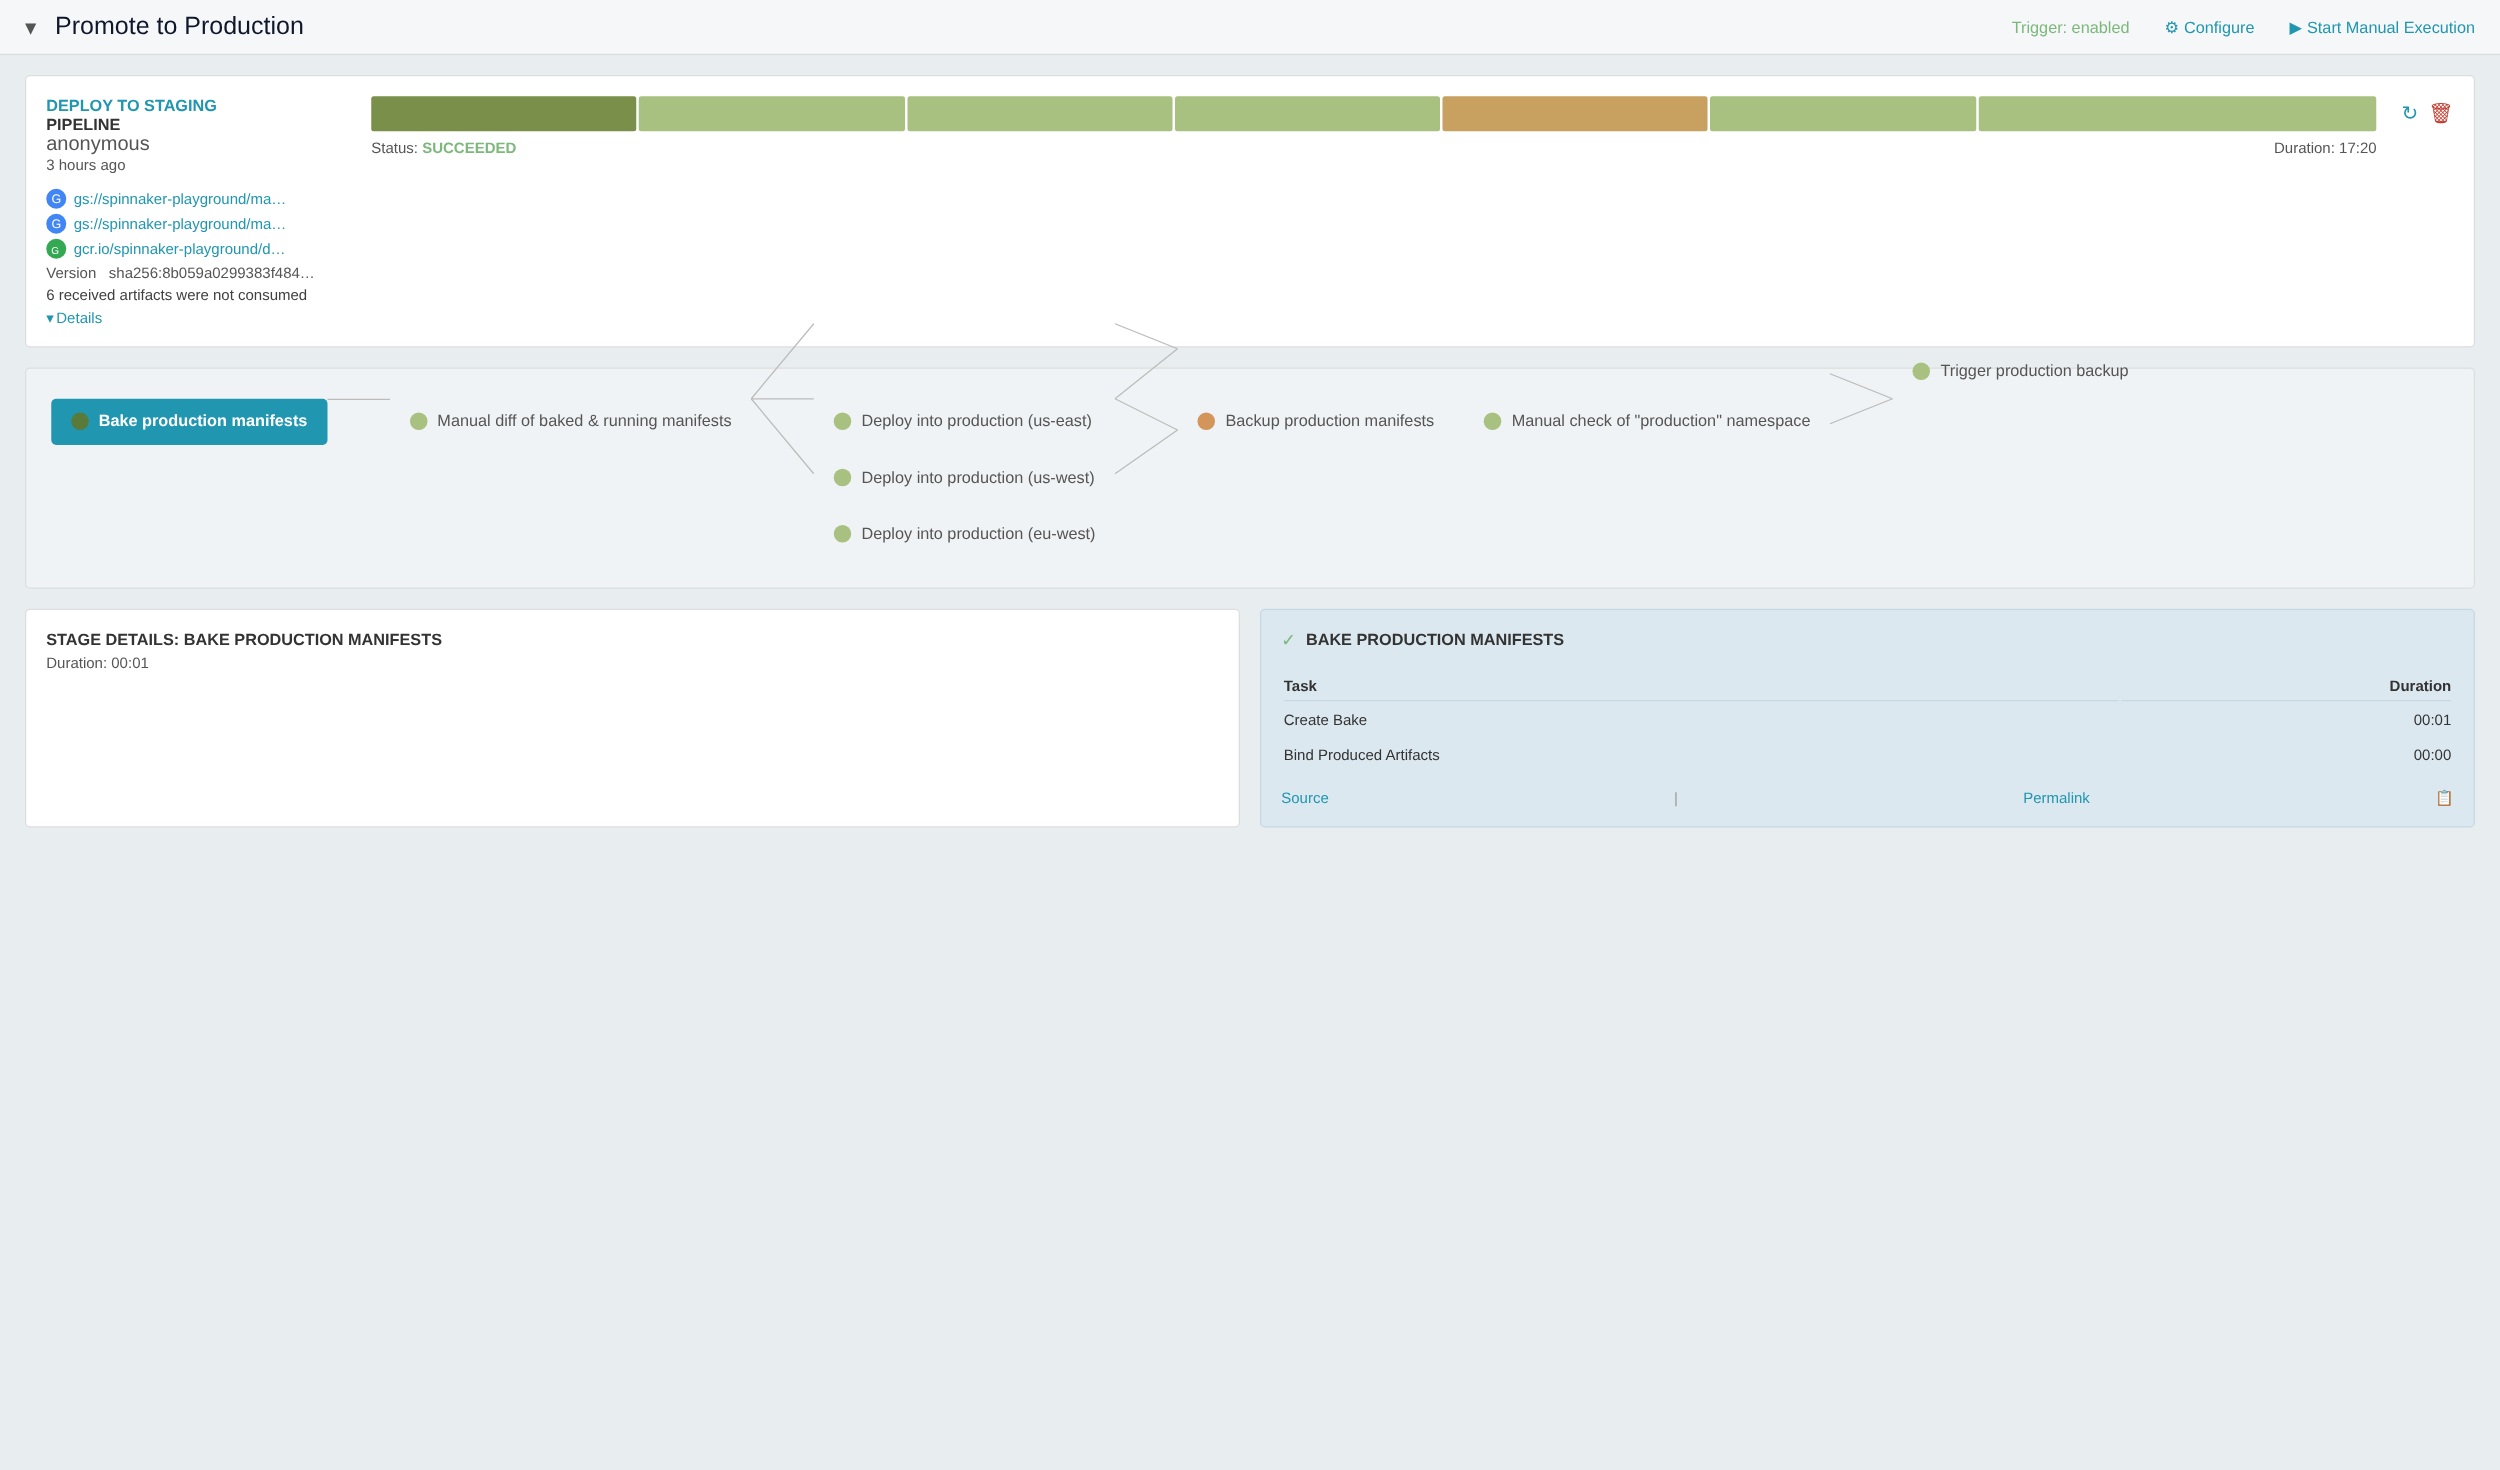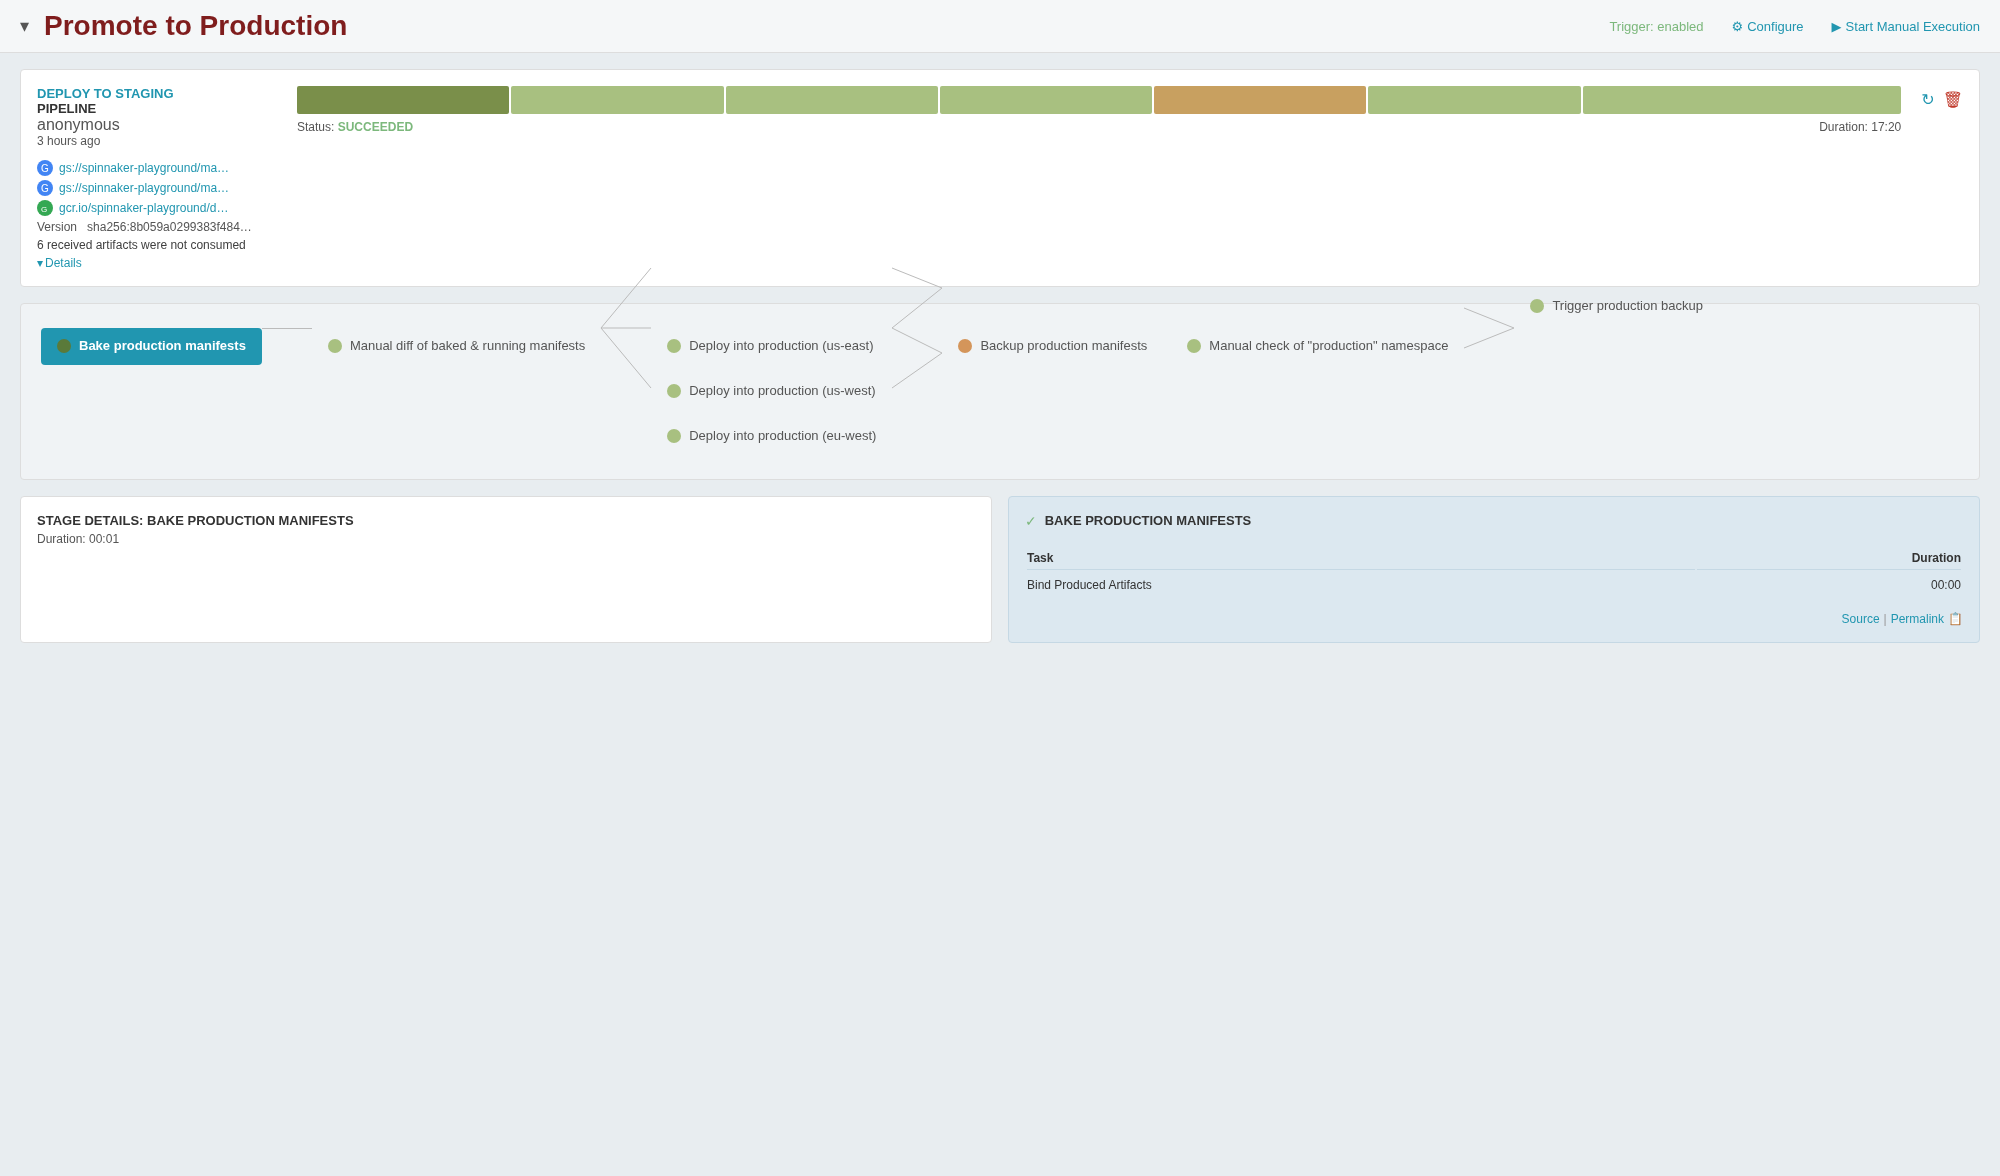--- a/index.html
+++ b/index.html
@@ -17,23 +17,23 @@
       background: #f5f7f8;
       border-bottom: 1px solid #ddd;
     }
     .top-bar-chevron {
       font-size: 18px;
       color: #555;
       margin-right: 15px;
       cursor: pointer;
     }
     .top-bar-title {
-      font-size: 28px;
-      font-weight: 700;
-      color: #7f1d1d;
+      font-size: 20px;
+      font-weight: 400;
+      color: #0f172a;
       flex: 1;
     }
     .top-bar-actions {
       display: flex;
       align-items: center;
       gap: 28px;
     }
     .trigger-status {
       color: #7cb87c;
       font-size: 13px;
@@ -327,21 +327,21 @@
     .tasks-table td {
       font-size: 12px;
       color: #333;
       padding: 6px 0;
     }
     .tasks-table td:last-child {
       text-align: right;
     }
     .bake-footer {
       display: flex;
-      justify-content: flex-end;
+      justify-content: space-between;
       align-items: center;
       gap: 4px;
       margin-top: 12px;
       font-size: 12px;
     }
     .source-link {
       color: #2196b0;
       cursor: pointer;
     }
     .permalink-link {
@@ -540,20 +540,24 @@
       </div>
       <table class="tasks-table">
         <thead>
           <tr>
             <th>Task</th>
             <th style="text-align:right;">Duration</th>
           </tr>
         </thead>
         <tbody>
           <tr>
+            <td>Create Bake</td>
+            <td>00:01</td>
+          </tr>
+          <tr>
             <td>Bind Produced Artifacts</td>
             <td>00:00</td>
           </tr>
         </tbody>
       </table>
       <div class="bake-footer">
         <span class="source-link">Source</span>
         <span class="separator">|</span>
         <span class="permalink-link">Permalink</span>
         <span>📋</span>

